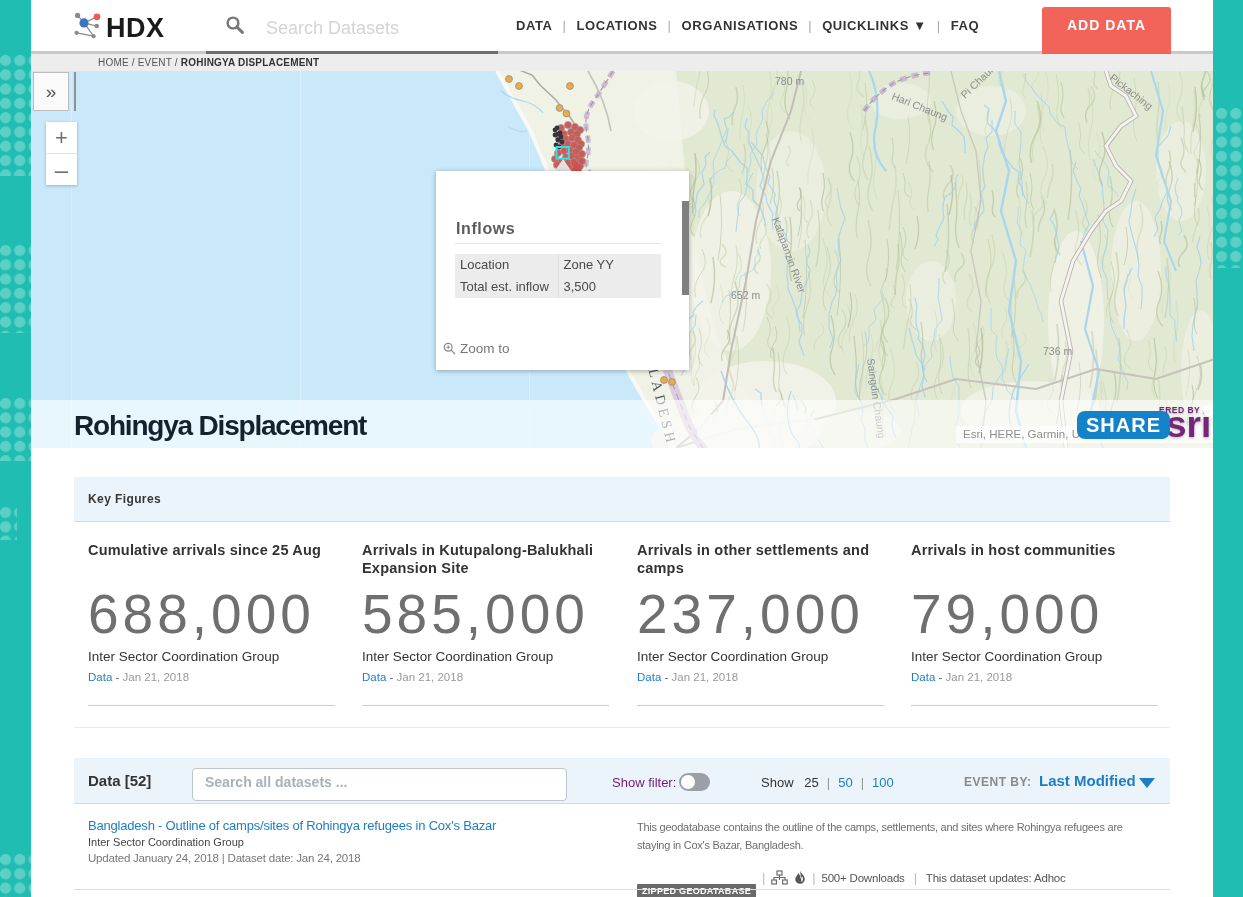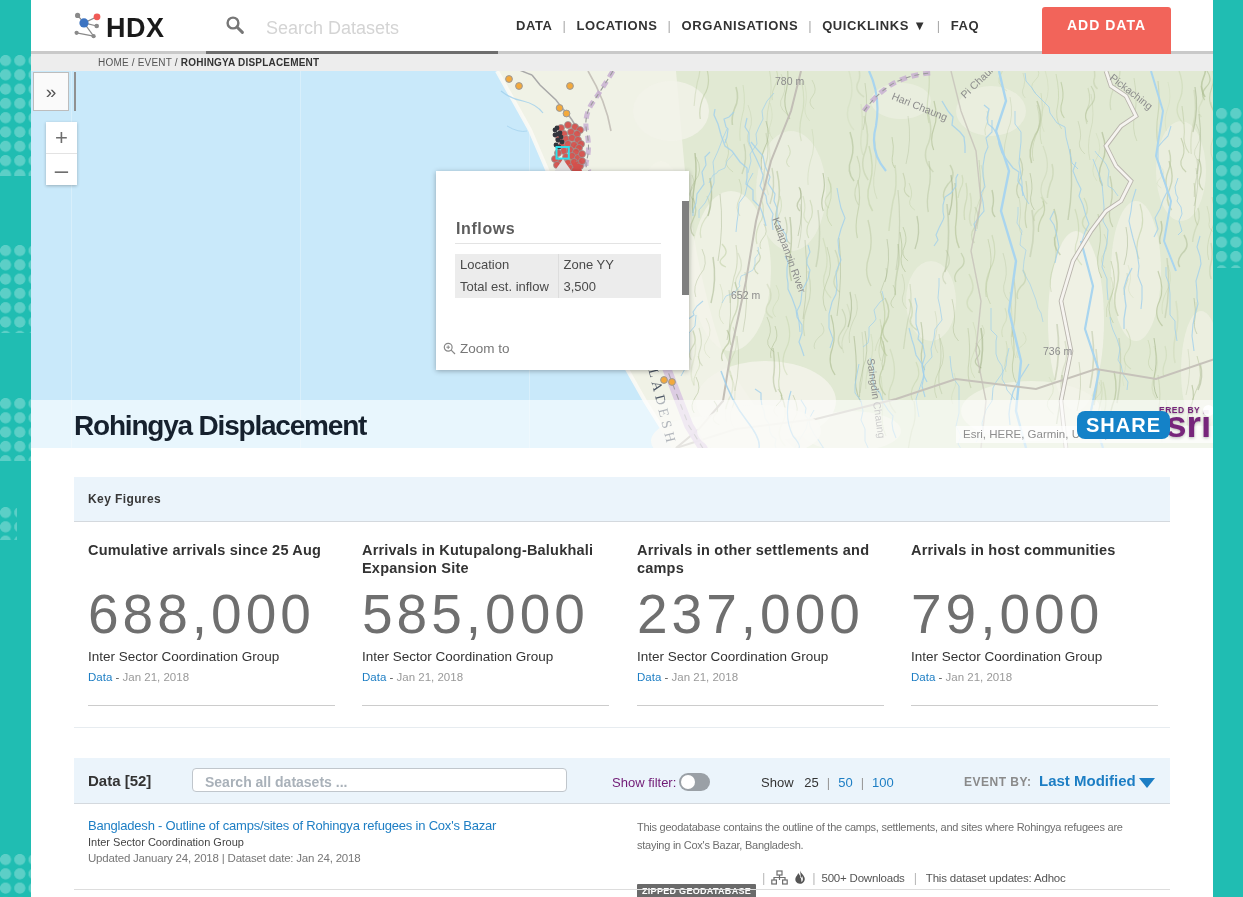--- a/index.html
+++ b/index.html
@@ -72,21 +72,21 @@
   .ctitle { margin-top:-2px; font-size:14.5px; font-weight:bold; color:#333; line-height:18px; letter-spacing:0.2px;}
   .cnum { position:absolute; top:39px; font-size:55px; color:#6f6f6f; letter-spacing:4px; white-space:nowrap;}
   .csrc { position:absolute; top:106px; font-size:13.5px; color:#333; }
   .cdata { position:absolute; top:128px; font-size:11.5px; color:#999; }
   .cdata a { color:#1d7ec4; text-decoration:none; }
   .cline { position:absolute; top:162px; width:247px; height:1px; background:#ccc; }
   #kfsep { left:74px; top:727px; width:1096px; height:1px; background:#e7ecf0; }
   
   #dband { left:74px; top:758px; width:1096px; height:46px; background:#ebf4fb; border-bottom:1px solid #d4d9de; }
   #dtitle { left:88px; top:772px; font-size:15px; font-weight:bold; color:#333; }
-  #dsearch { left:192px; top:768px; width:375px; height:24px; background:#fff; border:1px solid #c0c6cc;
+  #dsearch { left:192px; top:768px; width:375px; height:33px; background:#fff; border:1px solid #c0c6cc;
      border-radius:4px; font-size:14px; font-weight:bold; color:#a9b1b9; line-height:27px; padding-left:12px;}
   #showfilter { left:612px; top:775px; font-size:13px; color:#701a75; }
   #toggle { left:679px; top:773px; width:31px; height:18px; background:#9aa0a6; border-radius:9px; }
   #toggle .knob { position:absolute; left:2px; top:2px; width:14px; height:14px; background:#fff; border-radius:7px;}
   #shownums { left:761px; top:775px; font-size:13px; color:#333; }
   #shownums .sep { color:#999; padding:0 8px;}
   #shownums a { color:#1d7ec4; text-decoration:none; }
   #orderby { left:964px; top:775px; font-size:12px; font-weight:bold; color:#8a8a8a; letter-spacing:0.5px;}
   #lastmod { left:1039px; top:772px; font-size:15px; font-weight:bold; color:#1d7ec4; }
   #obtri { left:1139px; top:778px; width:0; height:0; border-left:8px solid transparent;

